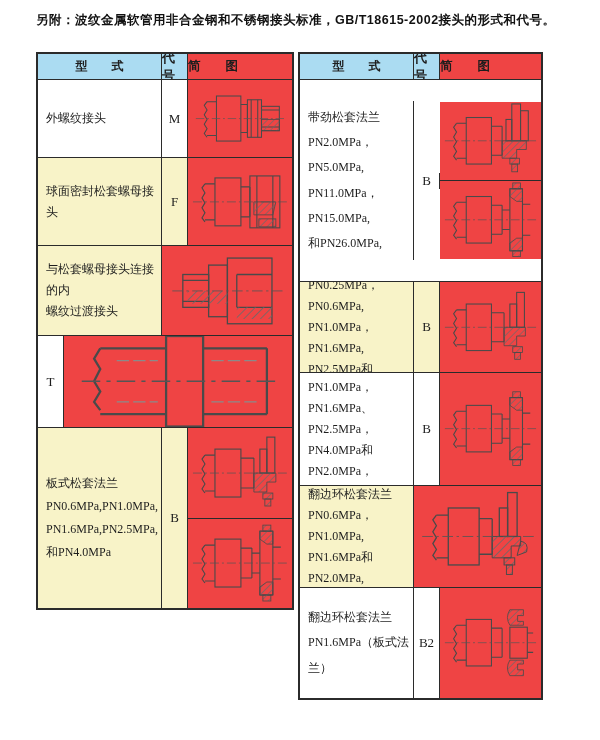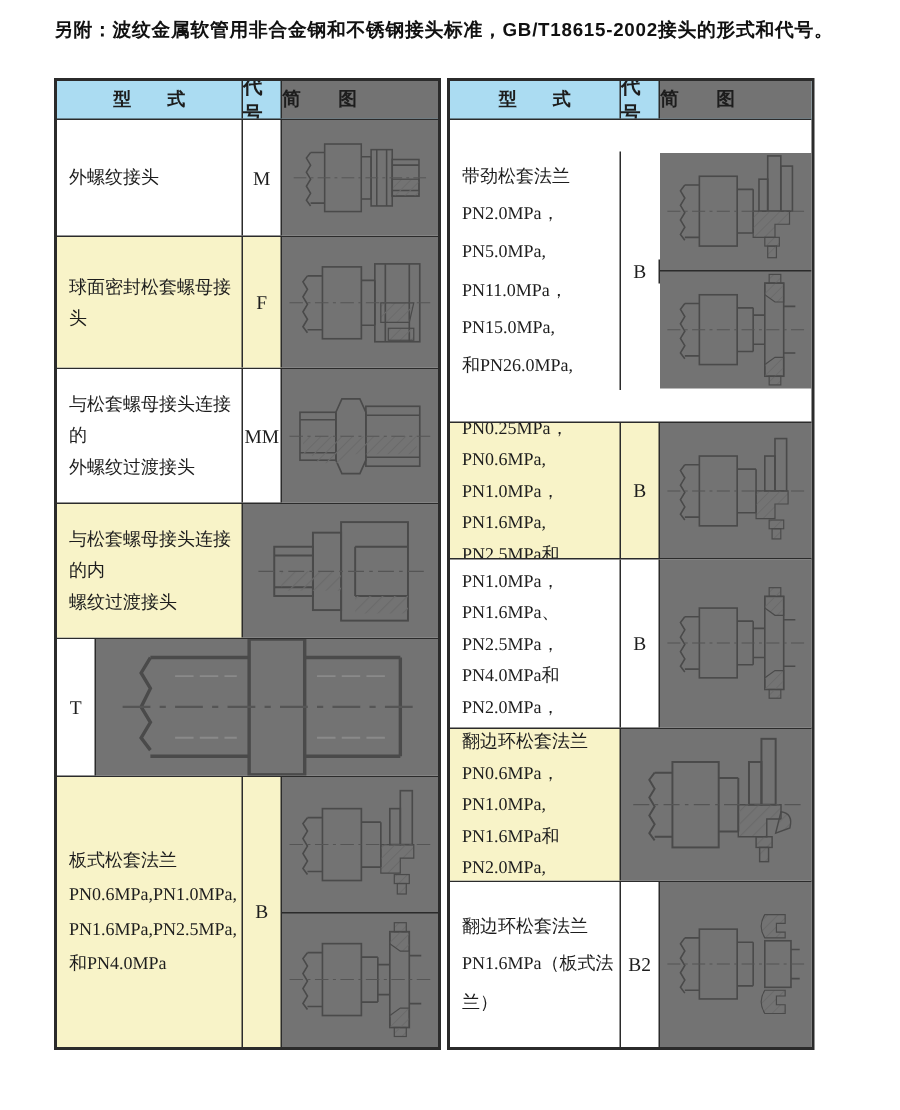--- a/index.html
+++ b/index.html
@@ -18,21 +18,21 @@
   .c:last-child{border-right:none;}
   .thead{height:26px;background:var(--headbg);font-weight:bold;font-size:12.5px;}
   .thead .c{justify-content:center;}
   .type{justify-content:flex-start;padding:4px 4px 4px 8px;font-size:12px;
         line-height:1.75;white-space:pre-line;font-family:"Liberation Serif",serif;}
   .thead .type{justify-content:center;padding:0;font-family:"Liberation Sans",sans-serif;}
   #tbl-left .type{flex:0 0 124px;}
   #tbl-left .code{flex:0 0 26px;}
   #tbl-right .type{flex:0 0 114px;}
   #tbl-right .code{flex:0 0 26px;}
-  .diag{flex:1 1 auto;padding:0;background:#737373;flex-direction:column;align-items:stretch;}
+  .diag{flex:1 1 auto;padding:0;background:#ef4444;flex-direction:column;align-items:stretch;}
   .code{font-family:"Liberation Serif",serif;font-size:13px;}
   .hl{background:var(--hlbg);}
   .sub{flex:1 1 auto;display:flex;align-items:center;justify-content:center;}
   .sub + .sub{border-top:1px solid var(--border);}
   .dgwrap{width:96%;height:94%;display:flex;align-items:center;justify-content:center;}
   .dgwrap svg{width:100%;height:100%;}
   .lr1{height:78px;} .lr2{height:88px;} .lr3{height:90px;}
   .lr4{height:90px;} .lr5{height:92px;} .lr6{height:180px;}
   .rr1{height:202px;align-items:center;} .rr2{height:91px;} .rr3{height:113px;}
   .rr4{height:102px;} .rr5{height:110px;}
@@ -101,45 +101,20 @@
                 <path d="M67 14V66M83 14V66" stroke="#4a4a4a" stroke-width="1.1" fill="none"></path>
                 <path d="M64 40h22l-3 13h-19z" fill="url(#h1)" stroke="#4a4a4a" stroke-width="0.8"></path>
                 <rect x="69" y="57" width="17" height="8" fill="url(#h1)" stroke="#4a4a4a" stroke-width="0.8"></rect>
                 <path d="M3 40H97" stroke="#555" stroke-width="0.7" fill="none" stroke-dasharray="9 3 2 3"></path>
               </svg>
             </div>
           </div>
       </div>
     </div>
 
-    <div class="trow lr3">
-      <div class="c type">与松套螺母接头连接的
-外螺纹过渡接头</div>
-      <div class="c code">MM</div>
-      <div class="c diag">
-        <div class="sub">
-            <div class="dgwrap">
-              <svg viewBox="0 0 100 80" preserveAspectRatio="xMidYMid meet">
-                <defs>
-                  <pattern id="h2" width="5" height="5" patternUnits="userSpaceOnUse" patternTransform="rotate(45)">
-                    <line x1="0" y1="0" x2="0" y2="5" stroke="#6a6a6a" stroke-width="1.4"></line>
-                  </pattern>
-                </defs>
-                <rect x="10" y="24" width="24" height="32" stroke="#4a4a4a" stroke-width="1.1" fill="none"></rect>
-                <path d="M10 29H34M10 51H34" stroke="#4a4a4a" stroke-width="1.1" fill="none"></path>
-                <path d="M34 24l4-9h12l4 9v32l-4 9H38l-4-9z" stroke="#4a4a4a" stroke-width="1.1" fill="none"></path>
-                <rect x="54" y="20" width="36" height="40" stroke="#4a4a4a" stroke-width="1.1" fill="none"></rect>
-                <path d="M54 26H90M54 54H90" stroke="#4a4a4a" stroke-width="1.1" fill="none"></path>
-                <path d="M12 40h76v12H42l-5 6H22l-5-6h-5z" fill="url(#h2)" stroke="none"></path>
-                <path d="M3 40H97" stroke="#555" stroke-width="0.7" fill="none" stroke-dasharray="9 3 2 3"></path>
-              </svg>
-            </div>
-          </div>
-      </div>
-    </div>
 
     <div class="trow lr4">
       <div class="c type hl">与松套螺母接头连接的内
 螺纹过渡接头</div>
       <div class="c diag">
         <div class="sub">
             <div class="dgwrap">
               <svg viewBox="0 0 100 80" preserveAspectRatio="xMidYMid meet">
                 <defs>
                   <pattern id="h3" width="5" height="5" patternUnits="userSpaceOnUse" patternTransform="rotate(45)">

